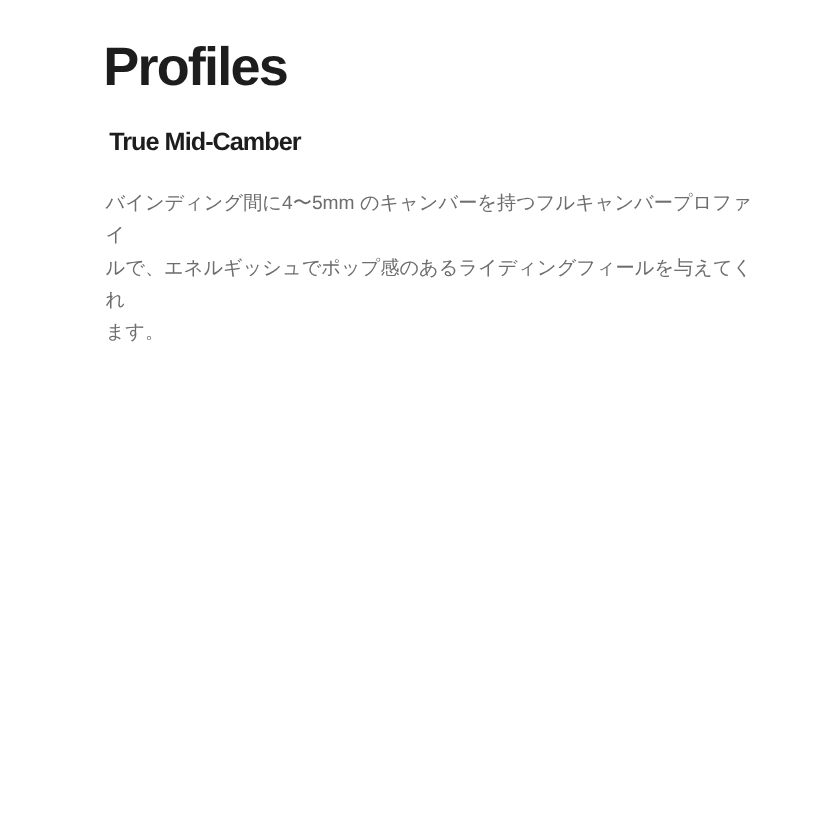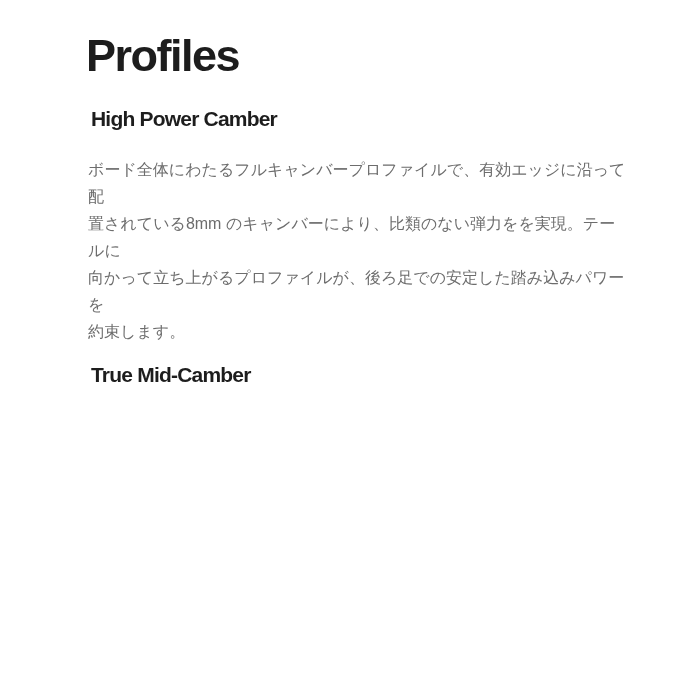--- a/index.html
+++ b/index.html
@@ -40,28 +40,24 @@
     white-space: pre-line;
   }
 </style>
 </head>
 <body>
 
 <div class="page">
 
   <h1 class="page-title">Profiles</h1>
 
-  <section>
-    <h2 class="section-heading">High Power Camber</h2>
-    <p class="section-body">ボード全体にわたるフルキャンバープロファイルで、有効エッジに沿って配
-置されている8mm のキャンバーにより、比類のない弾力をを実現。テールに
-向かって立ち上がるプロファイルが、後ろ足での安定した踏み込みパワーを
-約束します。</p>
-  </section>
 
   <section>
   </section>
 
   <section>
     <h2 class="section-heading">True Mid-Camber</h2>
+    <p class="section-body">バインディング間に4〜5mm のキャンバーを持つフルキャンバープロファイ
+ルで、エネルギッシュでポップ感のあるライディングフィールを与えてくれ
+ます。</p>
   </section>
 
 </div>
 
 </body></html>

